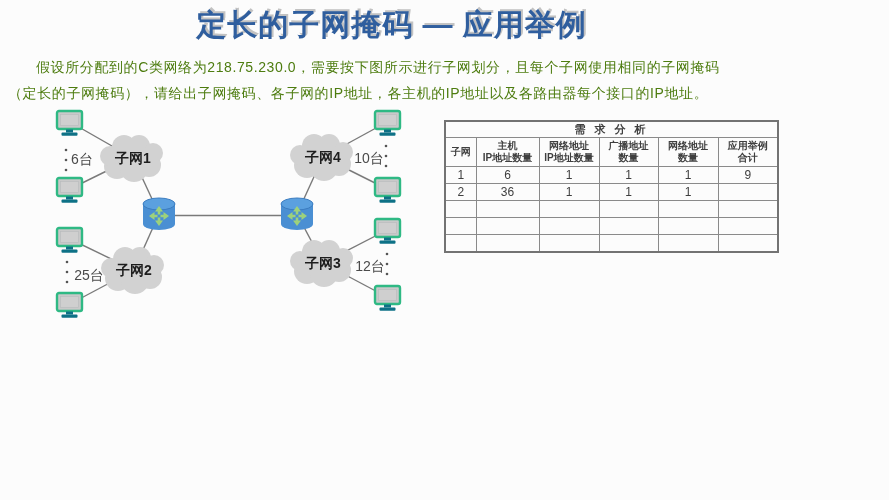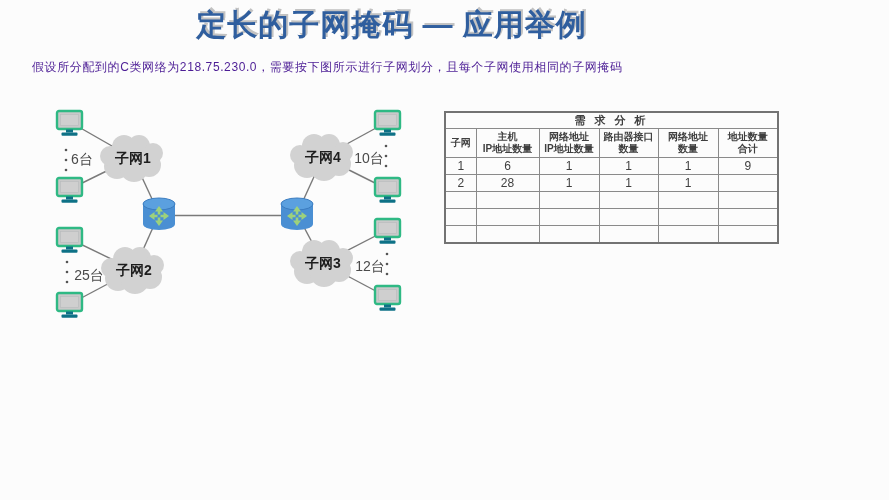--- a/index.html
+++ b/index.html
@@ -14,32 +14,32 @@
   .slide-title{
     position:absolute;left:0;top:5px;width:783px;
     text-align:center;
     font-size:30px;font-weight:bold;letter-spacing:1px;
     color:#2F5E9E;
     text-shadow:2px -2px 0 #c2c2c2;
     white-space:nowrap;
   }
   .intro-line{
     position:absolute;left:8px;
-    font-size:12px;letter-spacing:0.6px;line-height:22px;
-    color:#4c1d95;white-space:nowrap;
+    font-size:14px;letter-spacing:0.6px;line-height:22px;
+    color:#4d7c0f;white-space:nowrap;
   }
   .intro-line.l1{top:56px;text-indent:2em;}
   .intro-line.l2{top:82px;}
 
   svg.diagram{position:absolute;left:0;top:0;}
   .cloud-label{font-size:14px;font-weight:bold;fill:#1d1d1d;}
   .count-label{font-size:14px;fill:#4a4a4a;}
 
   table.req{
-    position:absolute;left:444px;top:111px;
+    position:absolute;left:444px;top:120px;
     width:333px;border-collapse:collapse;
     border:2px solid #737373;
     table-layout:fixed;
     color:#3f3f3f;
   }
   table.req td,table.req th{
     border:1px solid #8a8a8a;
     text-align:center;vertical-align:middle;
     padding:0;overflow:hidden;
   }
@@ -54,20 +54,21 @@
   }
 </style>
 </head>
 <body>
 
 <div class="page-root">
 
   <div class="slide-title">定长的子网掩码 — 应用举例</div>
 
   <div class="intro-line l1">假设所分配到的C类网络为218.75.230.0，需要按下图所示进行子网划分，且每个子网使用相同的子网掩码</div>
+  <div class="intro-line l2">（定长的子网掩码），请给出子网掩码、各子网的IP地址，各主机的IP地址以及各路由器每个接口的IP地址。</div>
 
   <svg class="diagram" width="440" height="340" viewBox="0 0 440 340" xmlns="http://www.w3.org/2000/svg">
     <defs>
       <g id="pc">
         <rect x="1" y="1" width="25" height="18" rx="2" fill="#c9c9c9" stroke="#2FB984" stroke-width="2.4"></rect>
         <rect x="4.5" y="4.5" width="18" height="11" fill="#cfcfcf" stroke="#b9bcbe" stroke-width="0.7"></rect>
         <rect x="10" y="19.5" width="7" height="3" fill="#0E7186"></rect>
         <rect x="5.5" y="22.5" width="16" height="3.2" rx="1" fill="#0E7186"></rect>
       </g>
       <g id="router">
@@ -169,43 +170,43 @@
         </th>
         <th>
           <div>主机</div>
           <div>IP地址数量</div>
         </th>
         <th>
           <div>网络地址</div>
           <div>IP地址数量</div>
         </th>
         <th>
-          <div>路由器接口</div>
+          <div>广播地址</div>
           <div>数量</div>
         </th>
         <th>
           <div>网络地址</div>
           <div>数量</div>
         </th>
         <th>
-          <div>地址数量</div>
+          <div>应用举例</div>
           <div>合计</div>
         </th>
       </tr>
       <tr class="t-row">
         <td>1</td>
         <td>6</td>
         <td>1</td>
         <td>1</td>
         <td>1</td>
         <td>9</td>
       </tr>
       <tr class="t-row">
         <td>2</td>
-        <td>28</td>
+        <td>36</td>
         <td>1</td>
         <td>1</td>
         <td>1</td>
         <td></td>
       </tr>
       <tr class="t-row">
         <td></td>
         <td></td>
         <td></td>
         <td></td>

